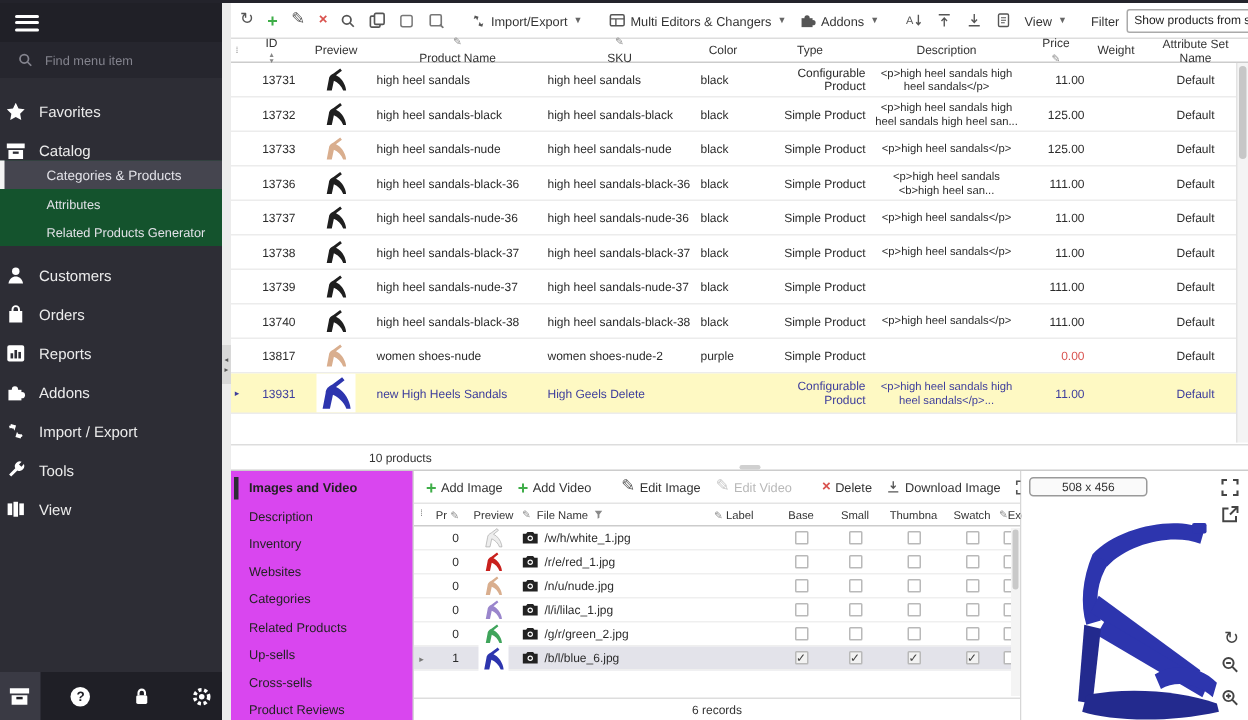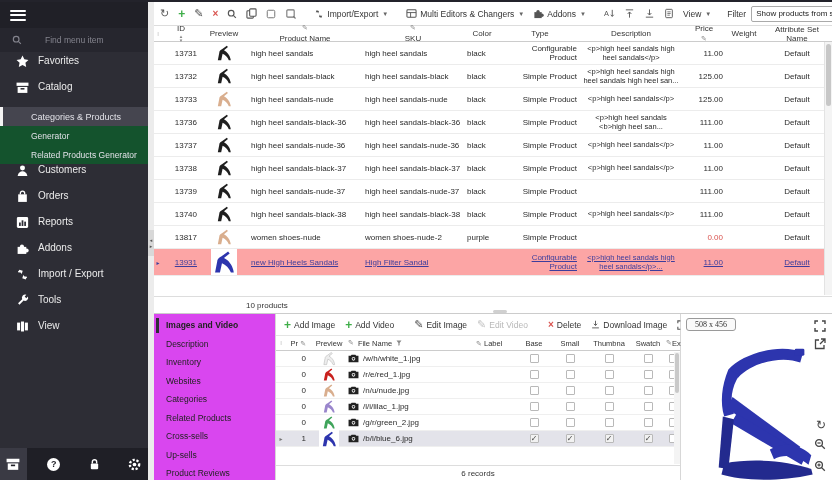--- a/index.html
+++ b/index.html
@@ -4,25 +4,25 @@
 <style>
   html,body{margin:0;padding:0;background:#555;}
   *{box-sizing:border-box;}
   #app{width:832px;height:480px;background:#fff;font-family:"Liberation Sans",sans-serif;
        display:flex;overflow:hidden;border-top:2px solid #23232b;position:relative;}
   
   #sidebar{width:148px;background:#2d2d35;color:#ececec;display:flex;flex-direction:column;flex:0 0 148px;}
   .sb-top{height:26px;background:#202027;display:flex;align-items:center;padding-left:10px;}
   .burger{width:16px;height:11px;display:flex;flex-direction:column;justify-content:space-between;cursor:pointer;}
   .burger span{height:2px;background:#fff;border-radius:1px;}
-  .sb-search{height:24px;display:flex;align-items:center;gap:21px;padding-left:12px;background:#26262e;}
+  .sb-search{height:24px;display:flex;align-items:center;gap:6px;padding-left:12px;background:#26262e;}
   .sb-search input{background:transparent;border:none;outline:none;color:#cfcfd6;font-size:8.5px;width:100px;font-family:"Liberation Sans",sans-serif;}
   .sb-search input::placeholder{color:#84848e;}
   .sb-menu{flex:1;padding-top:3px;}
-  .sb-item{height:26px;display:flex;align-items:flex-start;gap:9px;padding-left:16px;font-size:10px;cursor:pointer;}
+  .sb-item{height:26px;display:flex;align-items:flex-end;gap:9px;padding-left:4px;font-size:10px;cursor:pointer;}
   .sb-item .ic{width:13px;height:13px;flex:0 0 13px;display:flex;align-items:center;justify-content:center;}
   .sb-sub{background:#14532d;}
   .sb-subitem{height:19px;display:flex;align-items:center;padding-left:31px;font-size:8.5px;color:#e2e2e8;cursor:pointer;}
   .sb-subitem.sel{background:#45454f;position:relative;font-size:9px;}
   .sb-subitem.sel::before{content:"";position:absolute;left:0;top:0;bottom:0;width:3px;background:#f4f4f4;}
   .sb-bottom{height:32px;background:#1f1f26;display:flex;align-items:center;}
   .sb-bottom .tile{width:30px;height:32px;background:#3a3a44;display:flex;align-items:center;justify-content:center;cursor:pointer;}
   .sb-bottom .bic{width:30px;display:flex;justify-content:center;cursor:pointer;margin-left:14px;}
   .qmark{width:13px;height:13px;border-radius:50%;background:#fff;color:#1f1f26;font-size:9px;font-weight:bold;
          display:flex;align-items:center;justify-content:center;}
@@ -41,21 +41,21 @@
   .g-green{color:#3fae49;font-weight:bold;font-size:12px;}
   .g-red{color:#d9534f;font-weight:bold;font-size:10px;}
   .caret{font-size:6px;color:#666;margin-left:1px;}
   #filter-select{height:16px;border:1px solid #aaa;border-radius:2px;background:#fff;font-size:8px;color:#222;
         display:flex;align-items:center;justify-content:space-between;padding:0 4px;width:188px;cursor:pointer;}
   
   #grid{height:288px;display:flex;flex-direction:column;position:relative;border-bottom:1px solid #ccc;}
   .gh{display:flex;height:16px;border-bottom:1px solid #ccc;font-size:8px;color:#333;align-items:center;}
   .gh .c{display:flex;align-items:center;justify-content:center;gap:2px;overflow:hidden;flex-direction:column;}
   .r{display:flex;height:23px;border-bottom:1px solid #ececec;align-items:center;font-size:8px;color:#2b2b2b;cursor:pointer;}
-  .r.sel{background:#fca5a5;height:27px;text-decoration:underline;}
+  .r.sel{background:#fef9c3;height:27px;}
   .r.sel .c, .r.sel{color:#3d3d9c;}
   .c{padding:0 3px;overflow:hidden;}
   .c-mark{width:8px;flex:0 0 8px;font-size:6px;color:#777;padding:0;text-align:center;}
   .c-id{width:38px;flex:0 0 38px;text-align:right;}
   .c-prev{width:48px;flex:0 0 48px;display:flex;justify-content:center;}
   .c-name{width:114px;flex:0 0 114px;}
   .c-sku{width:102px;flex:0 0 102px;}
   .c-color{width:36px;flex:0 0 36px;}
   .c-type{width:80px;flex:0 0 80px;text-align:right;}
   .c-desc{width:102px;flex:0 0 102px;text-align:center;font-size:7.5px;line-height:1.25;}
@@ -97,21 +97,21 @@
   .bshoe{width:16px;height:15px;}
   .cb{width:9px;height:9px;border:1px solid #b9b9b9;background:#fff;display:inline-block;border-radius:1px;
       font-size:8px;line-height:8px;color:#444;text-align:center;cursor:pointer;}
   #img-footer{margin-top:auto;height:15px;border-top:1px solid #ddd;display:flex;align-items:center;justify-content:center;
               font-size:8px;color:#333;}
   #bvscroll{position:absolute;right:0;top:38px;bottom:16px;width:6px;background:#f4f4f4;}
   #bvscroll .thumb{position:absolute;top:1px;left:1px;width:4px;height:40px;background:#c9c9c9;border-radius:2px;}
   
   #preview{flex:1;background:#fff;position:relative;}
   #size-badge{position:absolute;top:4px;left:5px;border:1px solid #9a9a9a;border-radius:3px;background:#fafafa;
-              font-size:8px;color:#333;padding:1px 8px;z-index:2;font-family:Liberation Serif, serif;}
+              font-size:8px;color:#333;padding:1px 21px;z-index:2;}
   .pv-ic{position:absolute;cursor:pointer;z-index:2;}
   #big-shoe{position:absolute;left:2px;top:14px;}
 </style>
 </head>
 <body>
 
 <svg width="0" height="0" style="position:absolute">
     <defs>
   <path id="heel-shape" d="M5 29 L7.5 16 C7.5 12.5 10 10.5 13 9 L21 3 L23 5.5 L16 11 C21.5 13.5 26 19.5 27.5 26 L28 29 L24.5 29 C22.5 23.5 18 19.5 13.5 17.5 L11 29 Z"></path>
   <g id="cam">
@@ -153,21 +153,21 @@
             <svg width="13" height="13" viewBox="0 0 12 12">
               <path d="M0.5 1.5h11v3h-11z" fill="#fff"></path>
               <path d="M1.5 5.5h9v5.5h-9z" fill="#fff"></path>
               <rect x="4.2" y="6.5" width="3.6" height="1.4" fill="#2d2d35"></rect>
             </svg>
           </span>
         <span>Catalog</span>
       </div>
       <div class="sb-sub">
         <div class="sb-subitem sel">Categories &amp; Products</div>
-        <div class="sb-subitem">Generator</div>
+        <div class="sb-subitem">Attributes</div>
         <div class="sb-subitem">Related Products Generator</div>
       </div>
       <div class="sb-item">
         <span class="ic">
             <svg width="13" height="13" viewBox="0 0 12 12">
               <circle cx="6" cy="3.6" r="2.3" fill="#fff"></circle>
               <path d="M1.5 11c.5-2.9 2.4-4.3 4.5-4.3S10 8.1 10.5 11z" fill="#fff"></path>
             </svg>
           </span>
         <span>Customers</span>
@@ -547,21 +547,21 @@
       </div>
       <div class="r sel">
         <span class="c c-mark">▸</span>
           <span class="c c-id">13931</span>
         <span class="c c-prev">
             <svg class="shoe" viewBox="0 0 32 32">
               <use href="#heel-shape" fill="#2d35ae"></use>
             </svg>
           </span>
         <span class="c c-name">new High Heels Sandals</span>
-          <span class="c c-sku">High Filter Sandal</span>
+          <span class="c c-sku">High Geels Delete</span>
         <span class="c c-color"></span>
           <span class="c c-type">Configurable Product</span>
         <span class="c c-desc">&lt;p&gt;high heel sandals high heel sandals&lt;/p&gt;...</span>
           <span class="c c-price">11.00</span>
         <span class="c c-weight"></span>
           <span class="c c-attr">Default</span>
       </div>
 
       <div id="grid-footer">
           <span>10 products</span>
@@ -574,22 +574,22 @@
     <div id="bottom">
       <div id="bsplit-dash"></div>
 
       <div id="tabs">
         <div class="tab sel">Images and Video</div>
         <div class="tab">Description</div>
         <div class="tab">Inventory</div>
         <div class="tab">Websites</div>
         <div class="tab">Categories</div>
         <div class="tab">Related Products</div>
+        <div class="tab">Up-sells</div>
         <div class="tab">Cross-sells</div>
-        <div class="tab">Up-sells</div>
         <div class="tab">Product Reviews</div>
       </div>
 
       <div id="imgpane">
         <div id="img-toolbar">
           <span class="tbtn">
               <span class="glyph g-green">+</span>
               <span>Add Image</span>
             </span>
           <span class="tbtn">

